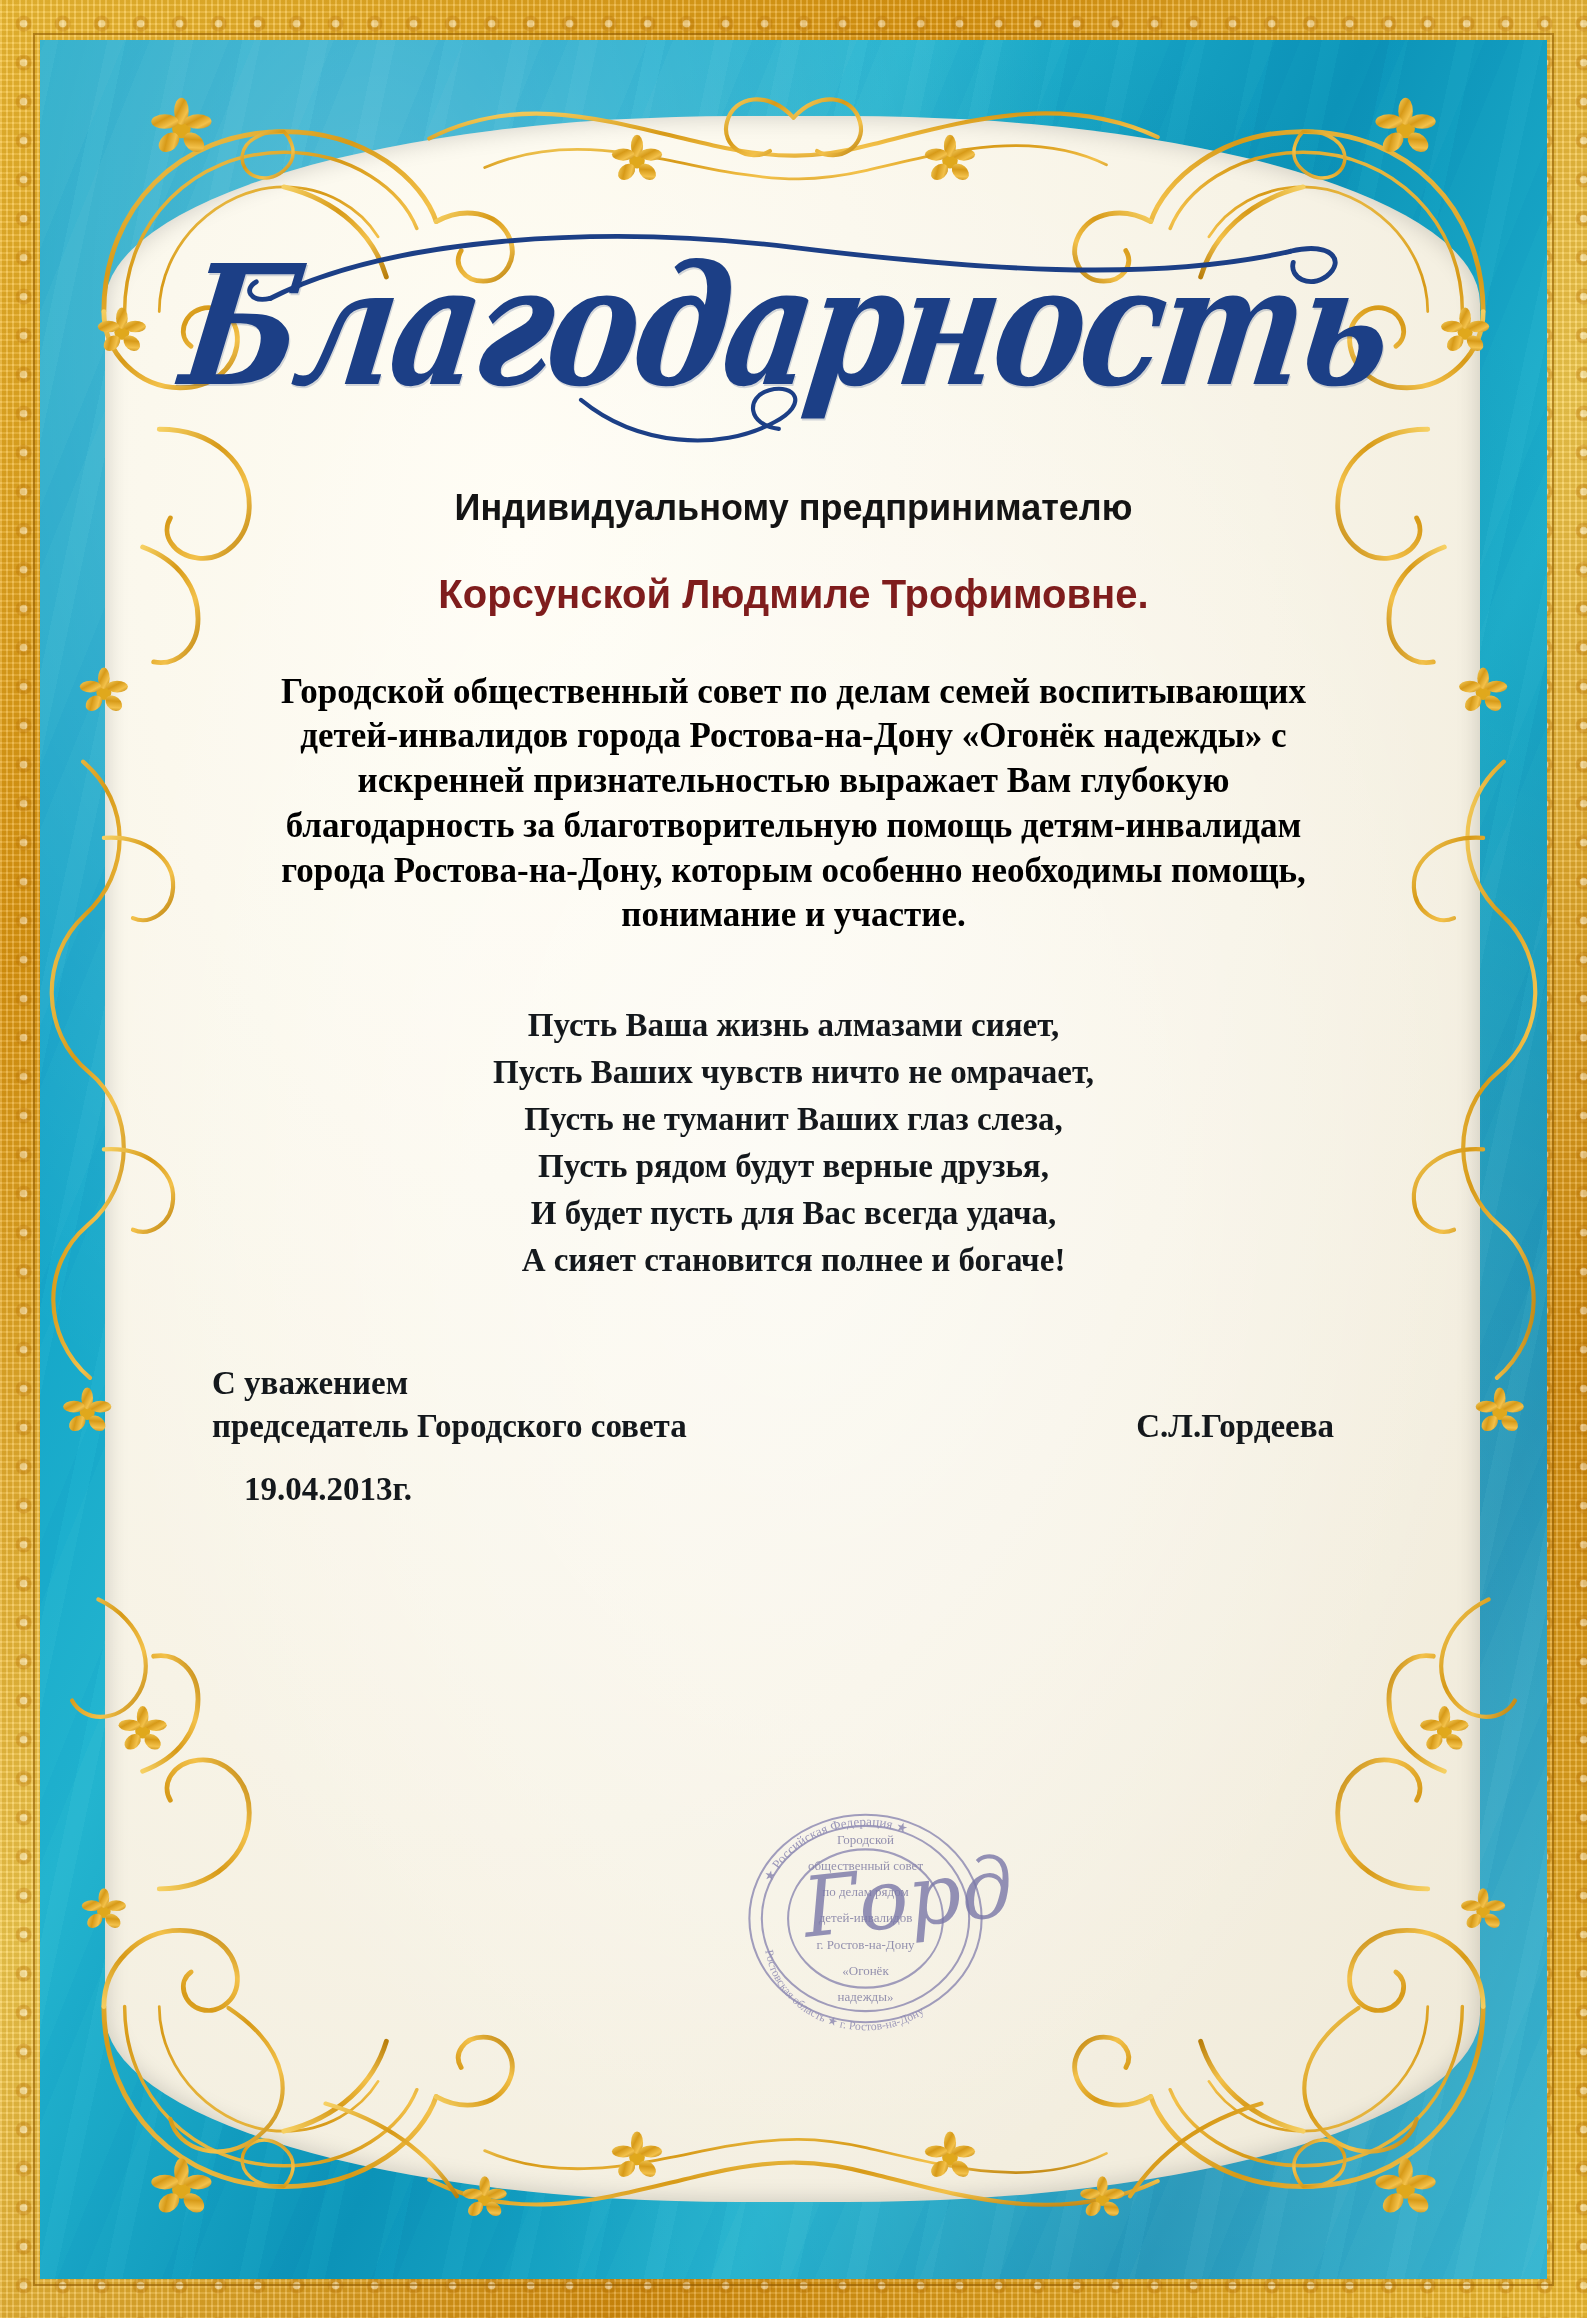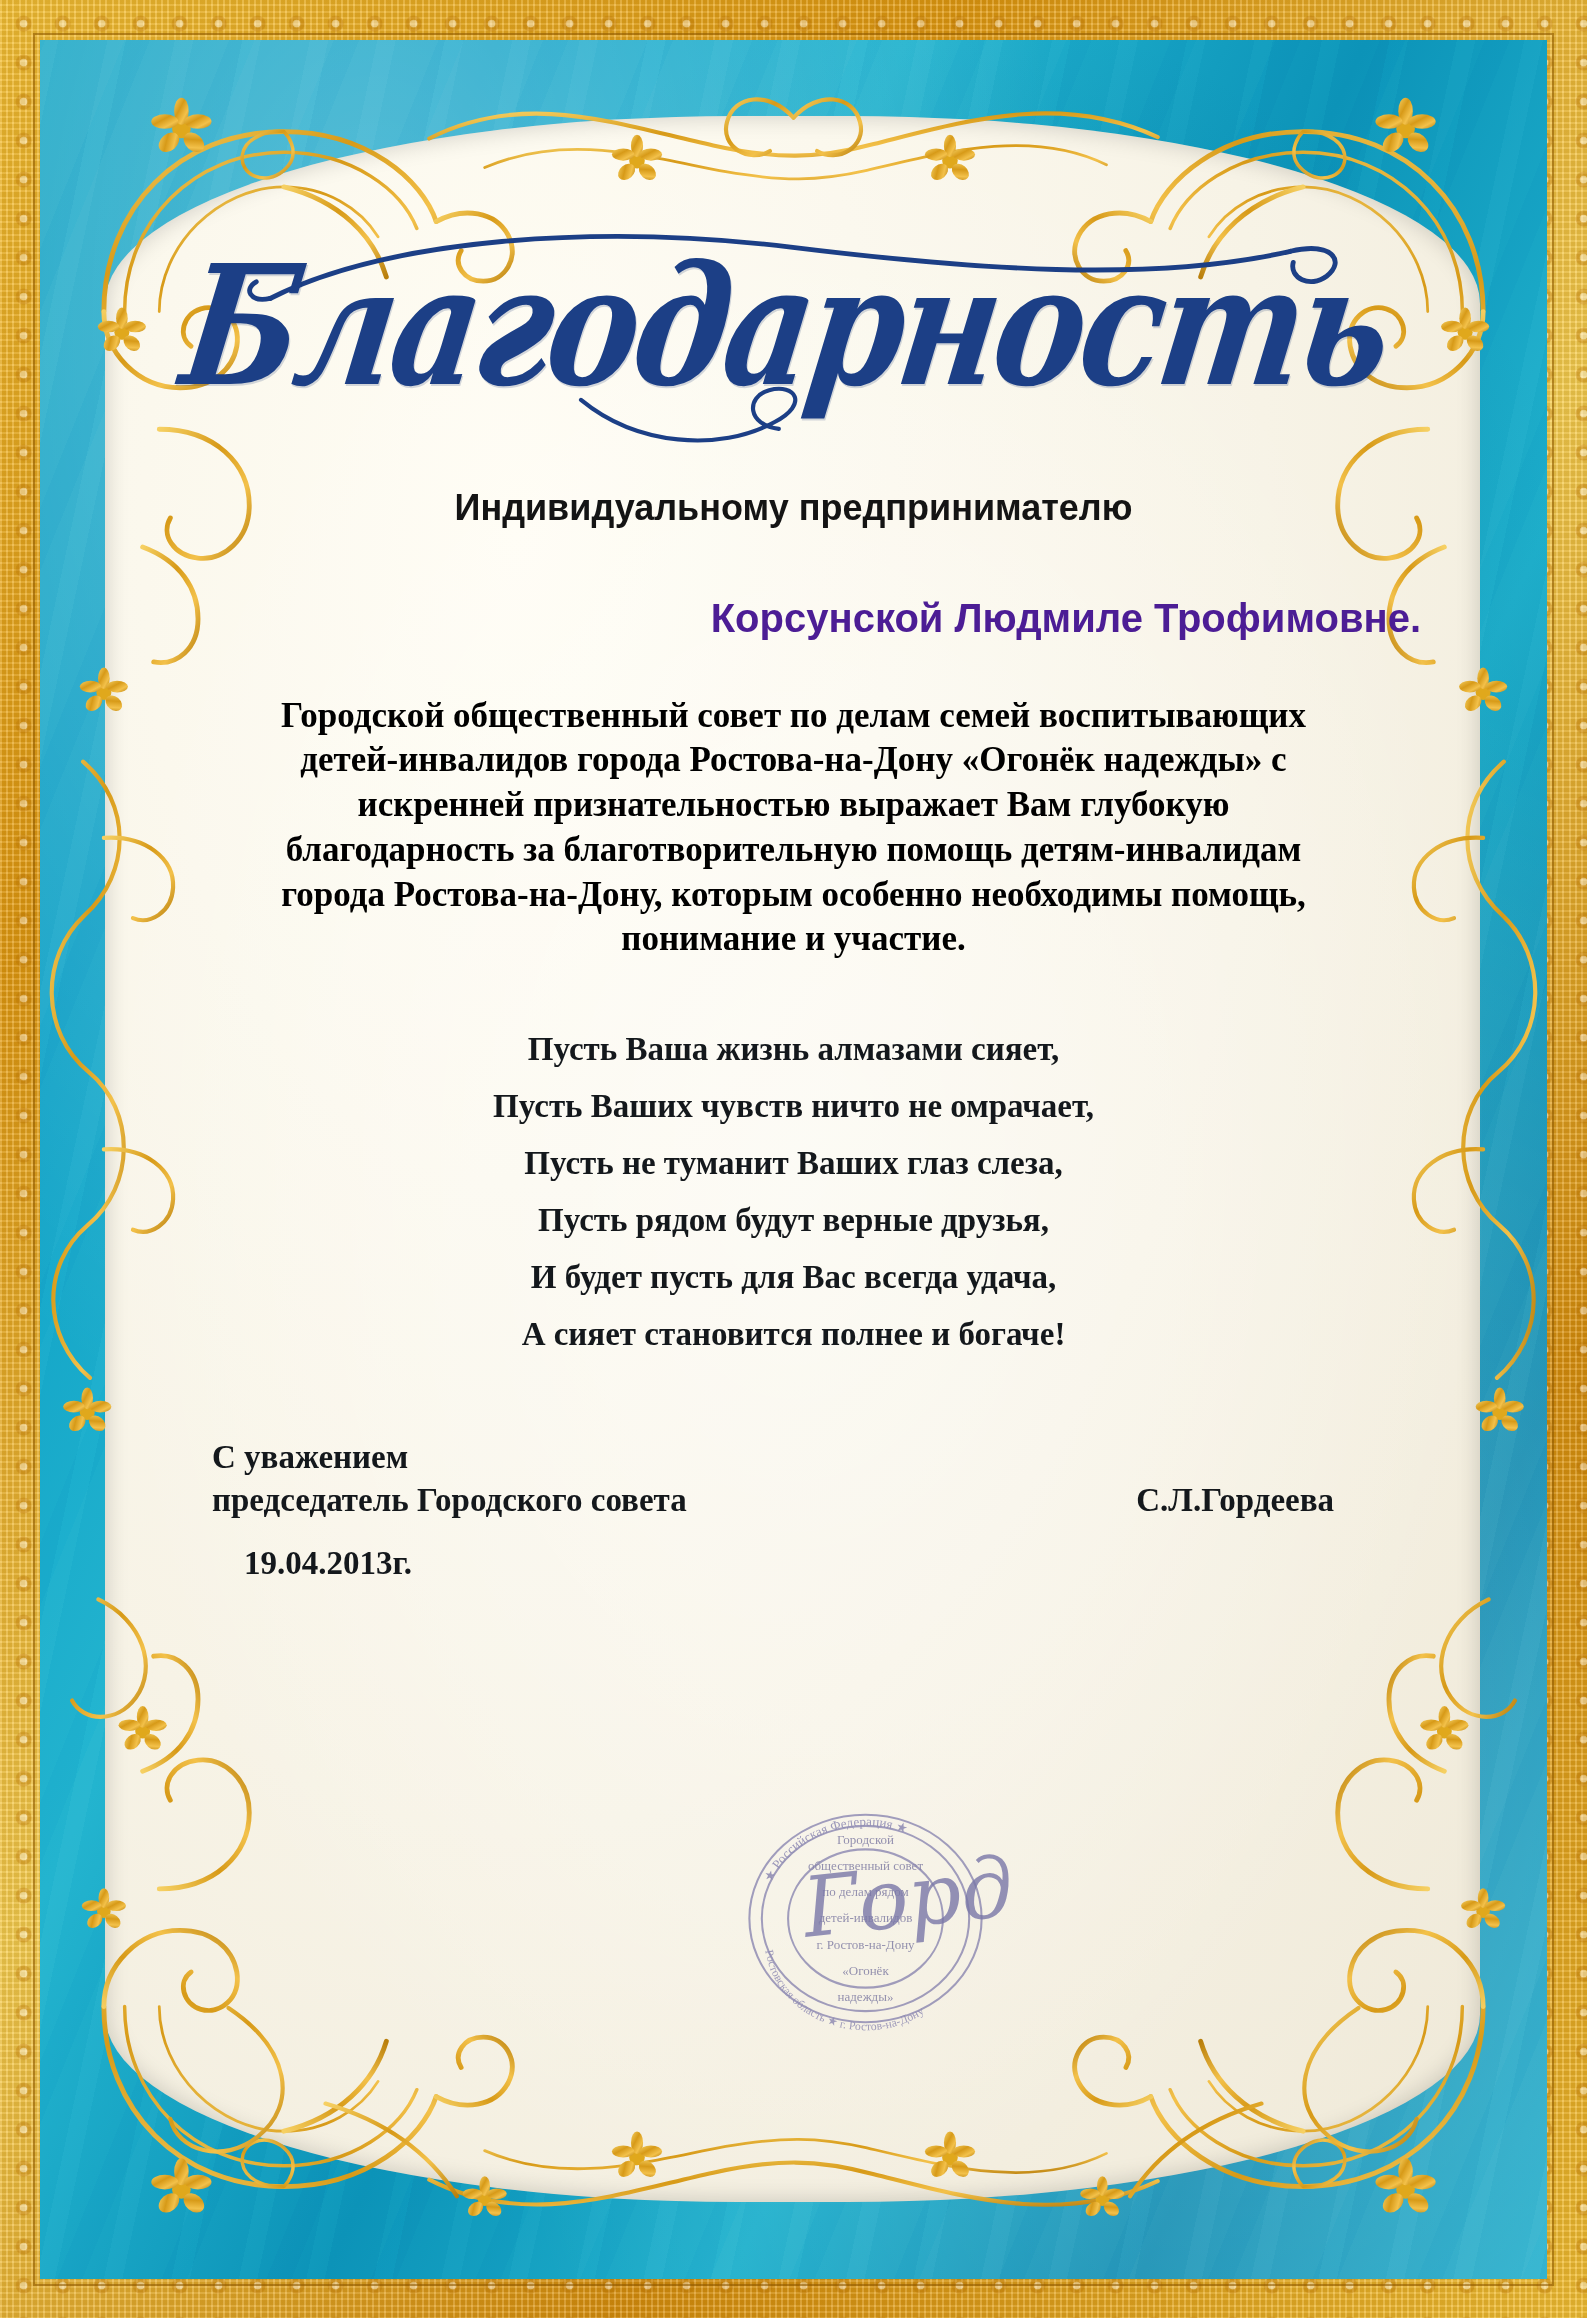--- a/index.html
+++ b/index.html
@@ -147,23 +147,22 @@
     font-family: "Liberation Sans", sans-serif;
     font-weight: 700;
     font-size: 36px;
     margin-top: 23.5px;
     color: #141414;
   }
   .addressee-line2 {
     font-family: "Liberation Sans", sans-serif;
     font-weight: 700;
     font-size: 40px;
-    margin-top: 67px;
-    color: #4c1d95;
-    text-align: right;
+    margin-top: 43px;
+    color: #7f1d1d;
   }
 
   .body-text {
     font-family: "Liberation Serif", serif;
     font-weight: 700;
     font-size: 35px;
     line-height: 1.28;
     margin: 53px auto 0 auto;
     width: 1080px;
     color: #000000;
@@ -171,21 +170,21 @@
   .body-text p { margin: 0; }
 
   .poem {
     font-family: "Liberation Serif", serif;
     font-weight: 700;
     font-size: 33px;
     line-height: 1.30;
     margin-top: 66px;
     color: #14181c;
   }
-  .poem p { margin: 14px; }
+  .poem p { margin: 4px; }
 
   .signature {
     position: relative;
     margin-top: 80px;
     text-align: left;
     padding-left: 46px;
     font-family: "Liberation Serif", serif;
     font-weight: 700;
     font-size: 33px;
     line-height: 1.30;

